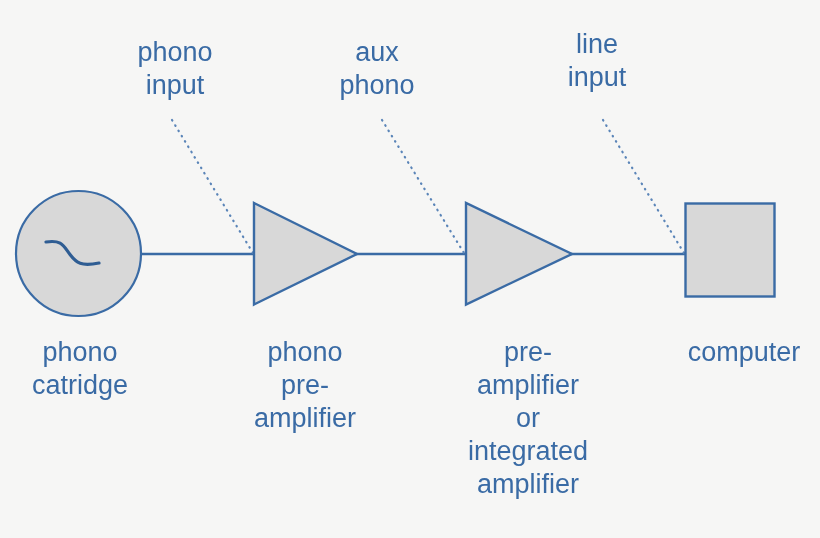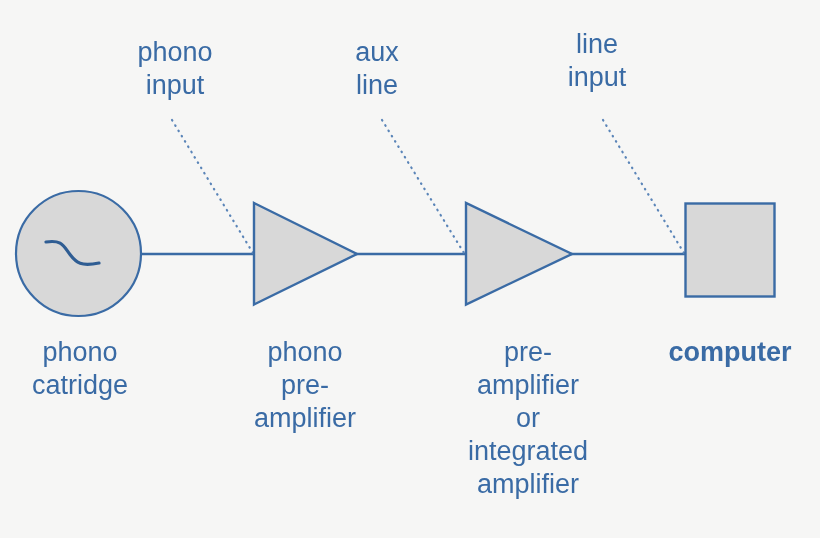--- a/index.html
+++ b/index.html
@@ -73,33 +73,33 @@
 
     <g>
       <rect x="685.5" y="203.5" width="89" height="93" fill="#d8d8d8" stroke="#3a6ba5" stroke-width="2.4"></rect>
     </g>
   </svg>
 
   <div class="label top-label" style="left:110px; top:36px; width:130px;">phono
 input</div>
 
   <div class="label top-label" style="left:312px; top:36px; width:130px;">aux
-line</div>
+phono</div>
 
   <div class="label top-label" style="left:532px; top:28px; width:130px;">line
 input</div>
 
   <div class="label bottom-label" style="left:10px; top:336px; width:140px;">phono
 catridge</div>
 
   <div class="label bottom-label" style="left:235px; top:336px; width:140px;">phono
 pre-
 amplifier</div>
 
   <div class="label bottom-label" style="left:448px; top:336px; width:160px;">pre-
 amplifier
 or
 integrated
 amplifier</div>
 
-  <div class="label bottom-label" style="left:655px; top:336px; width:150px;font-weight:bold;">computer</div>
+  <div class="label bottom-label" style="left:669px; top:336px; width:150px;">computer</div>
 
 </div>
 
 </body></html>

